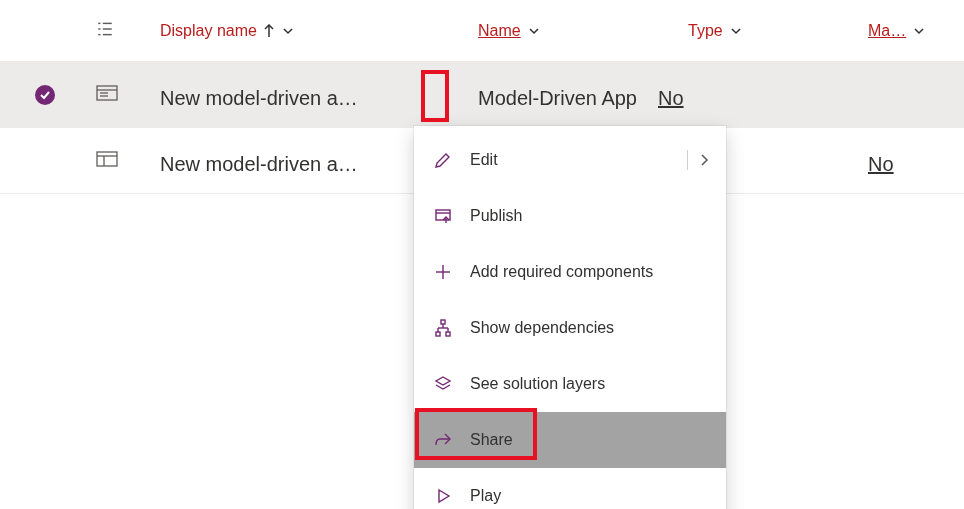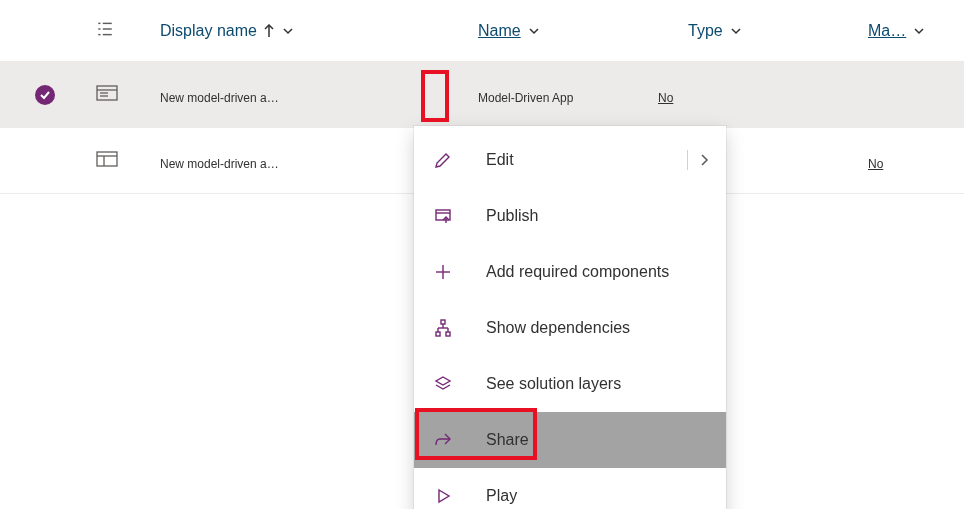--- a/index.html
+++ b/index.html
@@ -23,26 +23,26 @@
   }
   .header-row { height: 62px; }
   .col-select { width: 90px; display:flex; align-items:center; justify-content:center; }
   .col-icon   { width: 70px; display:flex; align-items:center; justify-content:flex-start; padding-left:6px;}
   .col-display{ width: 256px; padding-right: 8px; }
   .col-actions{ width: 62px; display:flex; align-items:center; justify-content:center;}
   .col-name   { width: 210px; padding-right: 8px; text-decoration: underline; }
   .col-type   { width: 180px; }
   .col-managed{ flex: 1; text-decoration: underline; }
   .header-row .cell {
-    color: #0c4a6e;
+    color: #b91c1c;
     font-size: 16px;
     display:flex; align-items:center; gap:6px;
   }
   .data-row.selected { background: #edebe9; }
-  .data-row .cell { font-size: 12px; color:#323130; white-space:nowrap; overflow:hidden; text-overflow:ellipsis;margin-top:7px; }
+  .data-row .cell { font-size: 20px; color:#323130; white-space:nowrap; overflow:hidden; text-overflow:ellipsis;margin-top:7px; }
   .display-link { color:#323130; }
   .purple-check {
     width:20px; height:20px; border-radius:50%;
     background:#742774; display:flex; align-items:center; justify-content:center;
   }
   .app-glyph { color:#605e5c; }
   .sort-svg, .chev-svg { flex:0 0 auto; }
   .hdr-icon { color:#605e5c; }
 
   .more-btn {
@@ -63,21 +63,21 @@
   .menu-item {
     display:flex; align-items:center;
     height:56px;
     padding: 0 18px;
     gap:16px;
     cursor:pointer;
     position:relative;
   }
   .menu-item.highlight { background:#a3a3a3; }
   .menu-icon { width:22px; display:flex; align-items:center; justify-content:center; color:#742774;}
-  .menu-label { font-size:16px; color:#323130;margin-left:16px; }
+  .menu-label { font-size:16px; color:#323130; }
   .menu-sub { position:absolute; right:16px; display:flex; align-items:center; gap:10px; color:#a19f9d;}
   .menu-sub .divider { width:1px; height:20px; background:#d2d0ce; }
 
   
   .annot {
     position:absolute;
     border:4px solid #e81123;
     pointer-events:none;
   }
   .annot.a1 { left:421px; top:70px;  width:28px;  height:52px; }

